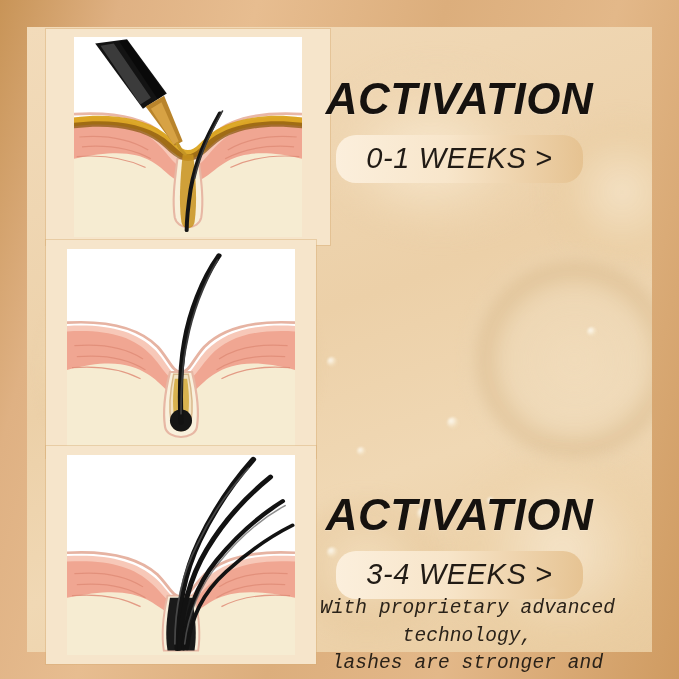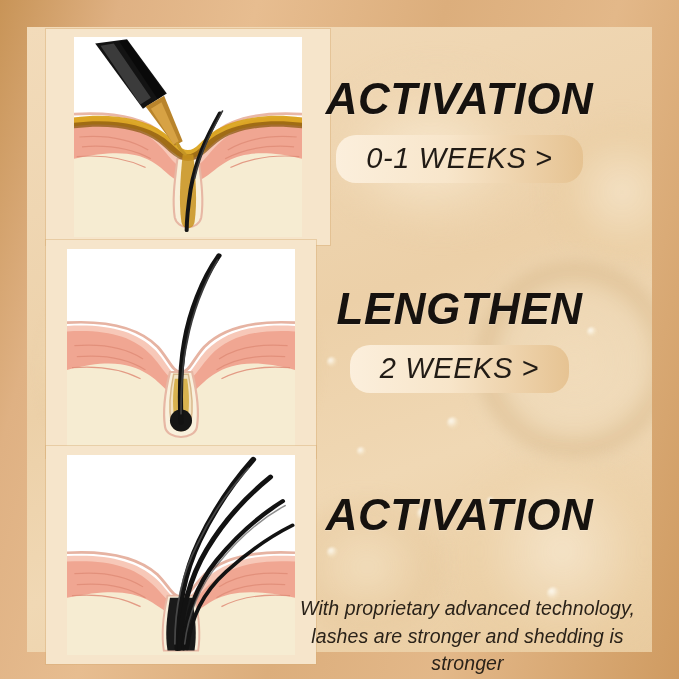--- a/index.html
+++ b/index.html
@@ -222,21 +222,21 @@
     right: 0;
     top: 566px;
     text-align: center;
     font-family: "Liberation Sans", sans-serif;
     font-style: italic;
     font-size: 19.5px;
     line-height: 1.42;
     color: #2a2219;
     letter-spacing: 0.1px;
   }
-  .caption span { display: block; }
+  .caption span { display: block; font-family: Liberation Mono, monospace; }
 </style>
 </head>
 <body>
 
 <div id="infographic">
 
   <div class="outer-frame"></div>
 
   <div class="bg-panel">
     <div class="bubble bubble-c"></div>
@@ -372,27 +372,24 @@
     </div>
   </div>
 
   <div class="steps">
 
     <div class="step step-1">
       <div class="step-title">ACTIVATION</div>
       <div class="step-pill">0-1 WEEKS &gt;</div>
     </div>
 
-    <div class="step step-2">
-      <div class="step-title">LENGTHEN</div>
-      <div class="step-pill">2 WEEKS &gt;</div>
-    </div>
 
     <div class="step step-3">
       <div class="step-title">ACTIVATION</div>
+      <div class="step-pill">3-4 WEEKS &gt;</div>
     </div>
 
     <div class="caption">
       <span>With proprietary advanced technology,</span>
       <span>lashes are stronger and shedding is stronger</span>
     </div>
   </div>
 
 </div>
 

